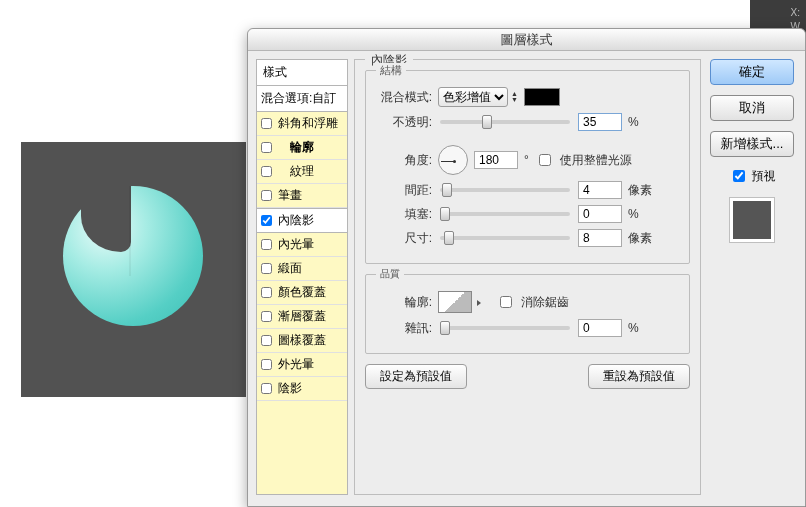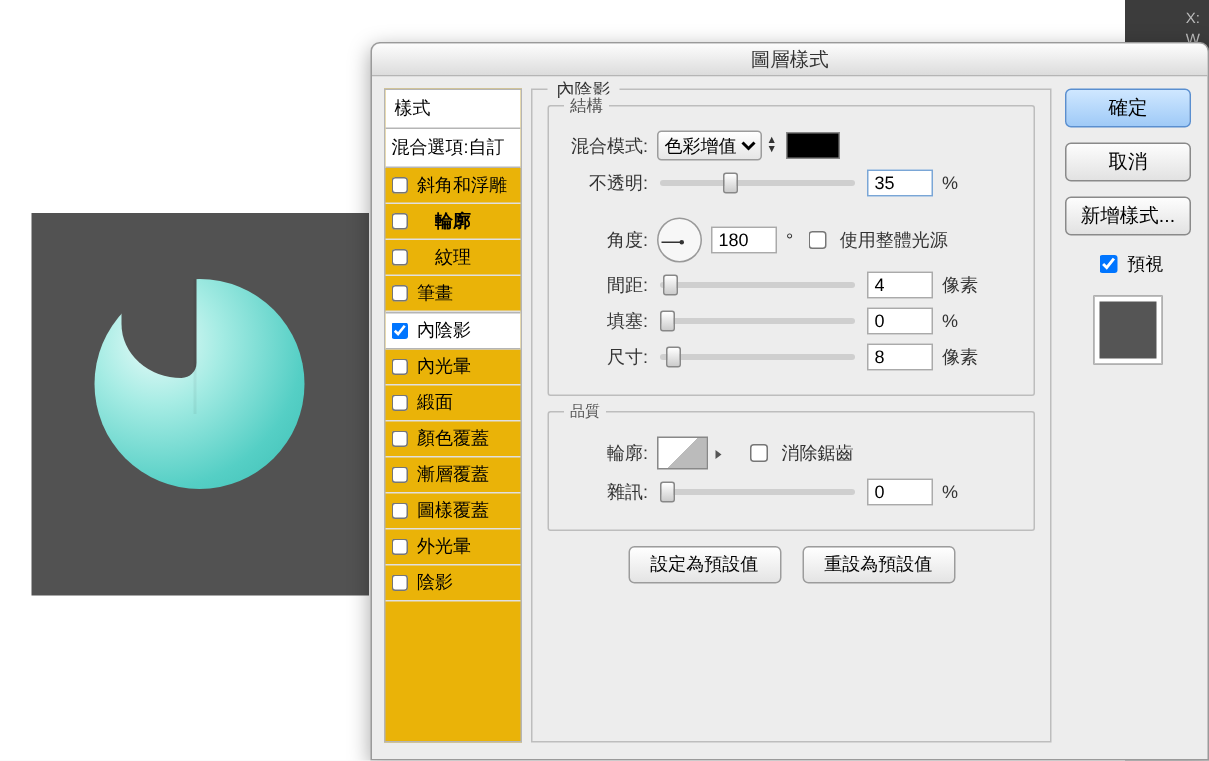--- a/index.html
+++ b/index.html
@@ -14,21 +14,21 @@
   .circle { position:absolute; left:42px; top:44px; width:140px; height:140px; border-radius:50%; background:radial-gradient(circle at 30% 30%, #e9fbf9 0%, #a6ece4 30%, #55cfc5 70%, #3bbdb3 100%); }
   .notch { position:absolute; left:60px; top:44px; width:50px; height:66px; background:#525252; border-bottom-left-radius:40px 36px; border-bottom-right-radius:10px 10px; }
   .notch::after{ content:""; position:absolute; left:48px; top:0; width:2px; height:90px; background:rgba(0,0,0,0.05);}
 
   
   .dialog { position:absolute; left:247px; top:28px; width:559px; height:479px; background:#ededed; border:1px solid #9a9a9a; border-radius:6px 6px 0 0; box-shadow:0 4px 14px rgba(0,0,0,0.35); }
   .titlebar { height:22px; background:linear-gradient(#fdfdfd,#dcdcdc); border-bottom:1px solid #b5b5b5; border-radius:6px 6px 0 0; text-align:center; font-size:13px; line-height:22px; color:#333; }
   .body { display:flex; padding:8px 8px 8px 8px; gap:6px; }
 
   
-  .stylelist { width:92px; border:1px solid #b5b5b5; background:#eab308; }
+  .stylelist { width:92px; border:1px solid #b5b5b5; background:#fef9c3; }
   .stylelist .head { font-size:12px; padding:4px 6px; border-bottom:1px solid #b5b5b5; background:#fff;}
   .stylelist .head2 { font-size:12px; padding:4px 4px; border-bottom:1px solid #b5b5b5; background:#fff;}
   .stylelist .row { font-size:12px; padding:3px 4px; border-bottom:1px solid #e0e0e0; display:flex; align-items:center; gap:4px; cursor:default;}
   .stylelist .row.active { background:#fff; border-top:1px solid #b5b5b5; border-bottom:1px solid #b5b5b5; padding:3px 4px;}
   .stylelist input[type=checkbox]{ width:11px; height:11px; margin:0 2px 0 0;}
 
   
   .settings { flex:1; position:relative; }
   .group { border:1px solid #bdbdbd; border-radius:2px; padding:10px 10px 10px 10px; margin-bottom:10px; position:relative; }
   .outer-legend { position:absolute; top:-8px; left:10px; background:#ededed; font-size:12px; color:#333; padding:0 6px;}
@@ -42,21 +42,21 @@
   .slider::-webkit-slider-thumb{ -webkit-appearance:none; width:10px; height:14px; background:linear-gradient(#fff,#ccc); border:1px solid #888; border-radius:2px;}
   .slider::-moz-range-thumb{ width:10px; height:14px; background:linear-gradient(#fff,#ccc); border:1px solid #888; border-radius:2px;}
   input.num { width:44px; height:18px; font-size:12px; text-align:left; padding:1px 4px; border:1px solid #7aa6d6; background:#fff;}
   input.num.plain { border:1px solid #aaa;}
   .angle { width:30px; height:30px; border:1px solid #999; border-radius:50%; position:relative; background:#f7f7f7;}
   .angle .hand { position:absolute; width:13px; height:1px; background:#333; left:15px; top:15px; transform-origin:left center; transform:rotate(180deg);}
   .angle .dot { position:absolute; width:3px; height:3px; background:#333; border-radius:50%; left:14px; top:14px;}
   .contour { width:34px; height:22px; border:1px solid #888; background:linear-gradient(135deg,#fff 0%,#fff 50%,#bbb 50%,#bbb 100%); position:relative;}
   .contour::after{content:""; position:absolute; right:-10px; top:8px; border-left:4px solid #555; border-top:3px solid transparent; border-bottom:3px solid transparent;}
   .unit { font-size:12px; }
-  .btnbar { display:flex; gap:14px; justify-content:center; margin-top:8px;}
+  .btnbar { display:flex; gap:14px; justify-content:space-between; margin-top:8px;}
   .btn { font-size:12px; padding:3px 14px; border:1px solid #9c9c9c; border-radius:4px; background:linear-gradient(#fff,#e4e4e4); cursor:default;}
   .cb { width:12px; height:12px; }
 
   
   .rightcol { width:90px; display:flex; flex-direction:column; align-items:center; gap:10px; }
   .rbtn { width:84px; font-size:13px; padding:3px 0; border:1px solid #8a8a8a; border-radius:4px; background:linear-gradient(#fdfdfd,#e2e2e2); text-align:center; cursor:default;}
   .rbtn.primary { background:linear-gradient(#cfe7ff,#9fcaf7); border-color:#5a8fd0;font-family:Liberation Serif, serif;}
   .previewck { display:flex; align-items:center; gap:4px; font-size:12px;}
   .pv { width:46px; height:46px; background:#555; border:1px solid #bfbfbf; box-shadow:inset 0 0 0 3px #fff; margin-top:2px;}
 

